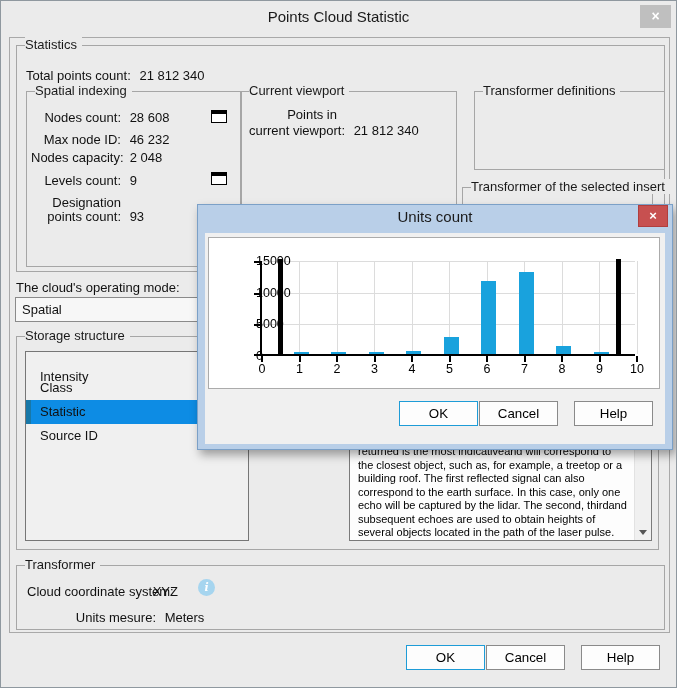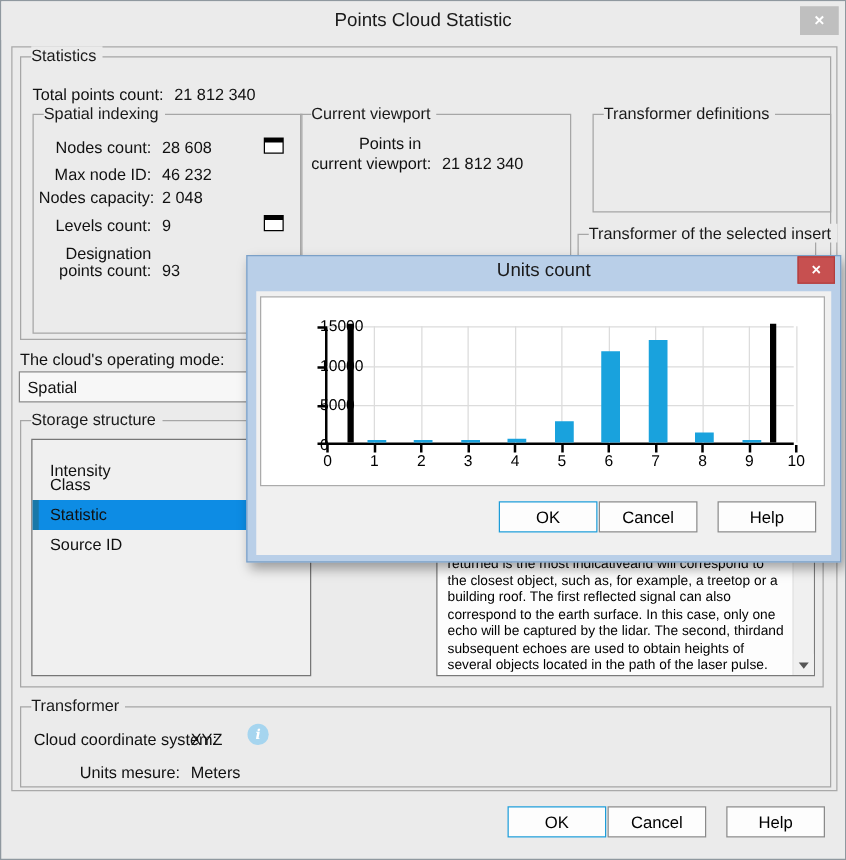--- a/index.html
+++ b/index.html
@@ -146,21 +146,21 @@
     <div class="group" style="left:6px; top:298px; width:643px; height:214px;">
       <span class="group-label">Storage structure</span>
     </div>
 
     <div class="group" style="left:6px; top:527px; width:649px; height:65px;">
       <span class="group-label">Transformer</span>
       <div class="lv" style="left:10px; top:18px;">
         <span class="lab" style="width:117px;">Cloud coordinate system:</span>
         <span class="val">XYZ</span>
       </div>
-      <div class="lv" style="left:10px; top:44px;">
+      <div class="lv" style="left:22px; top:44px;">
         <span class="lab" style="width:117px;">Units mesure:</span>
         <span class="val">Meters</span>
       </div>
     </div>
   </div>
 
   <div id="mode-combo">
     <span>Spatial</span>
   </div>
 

